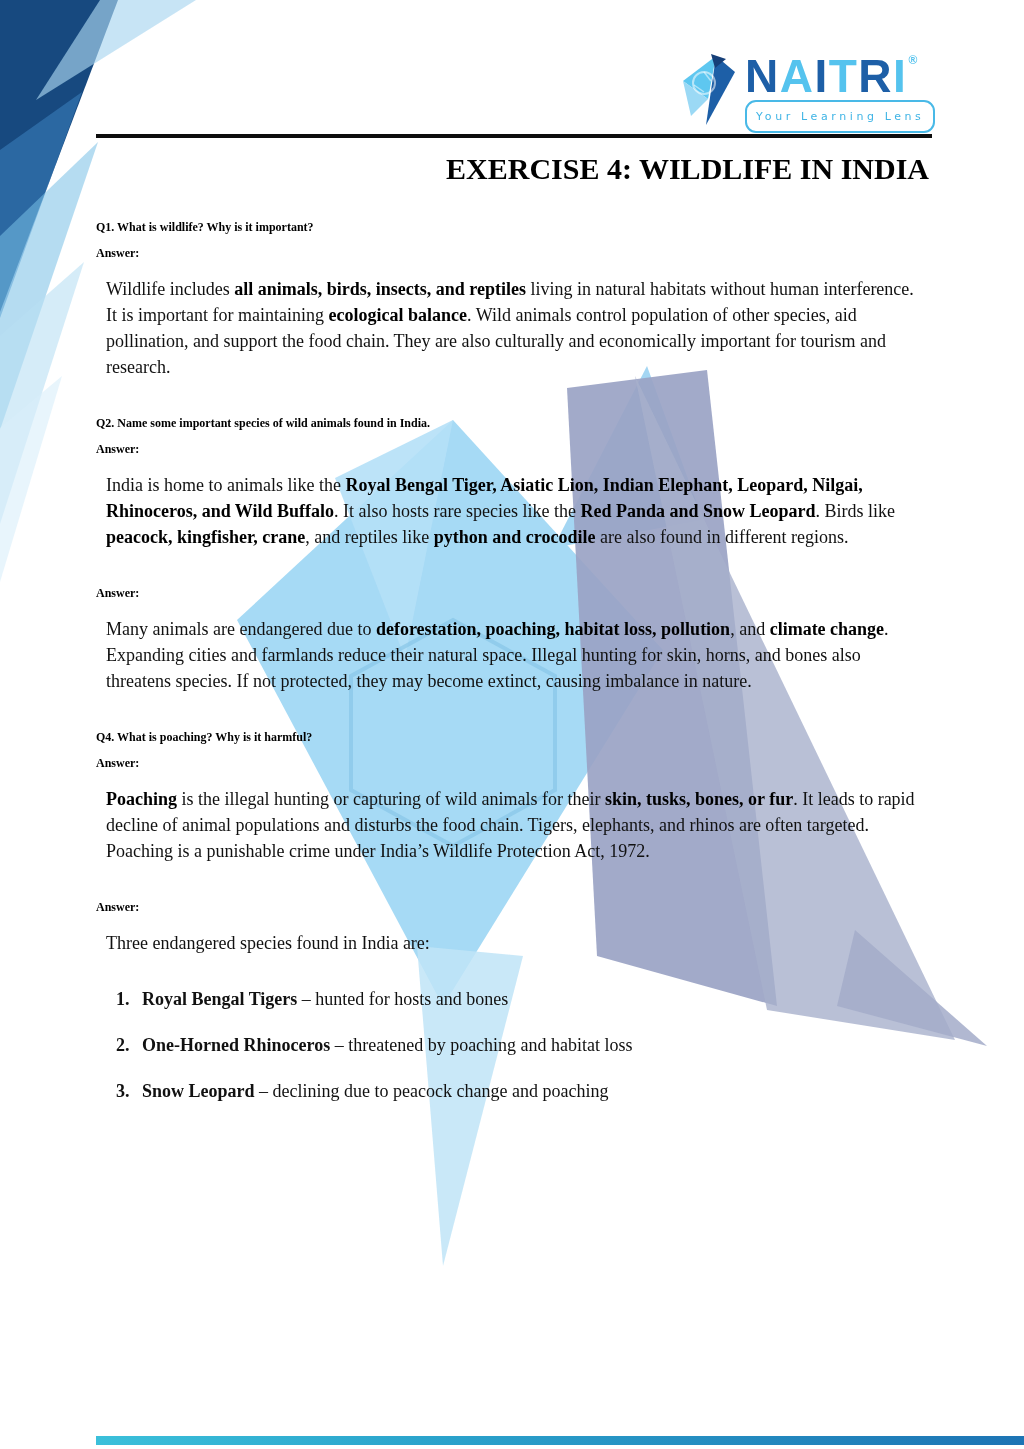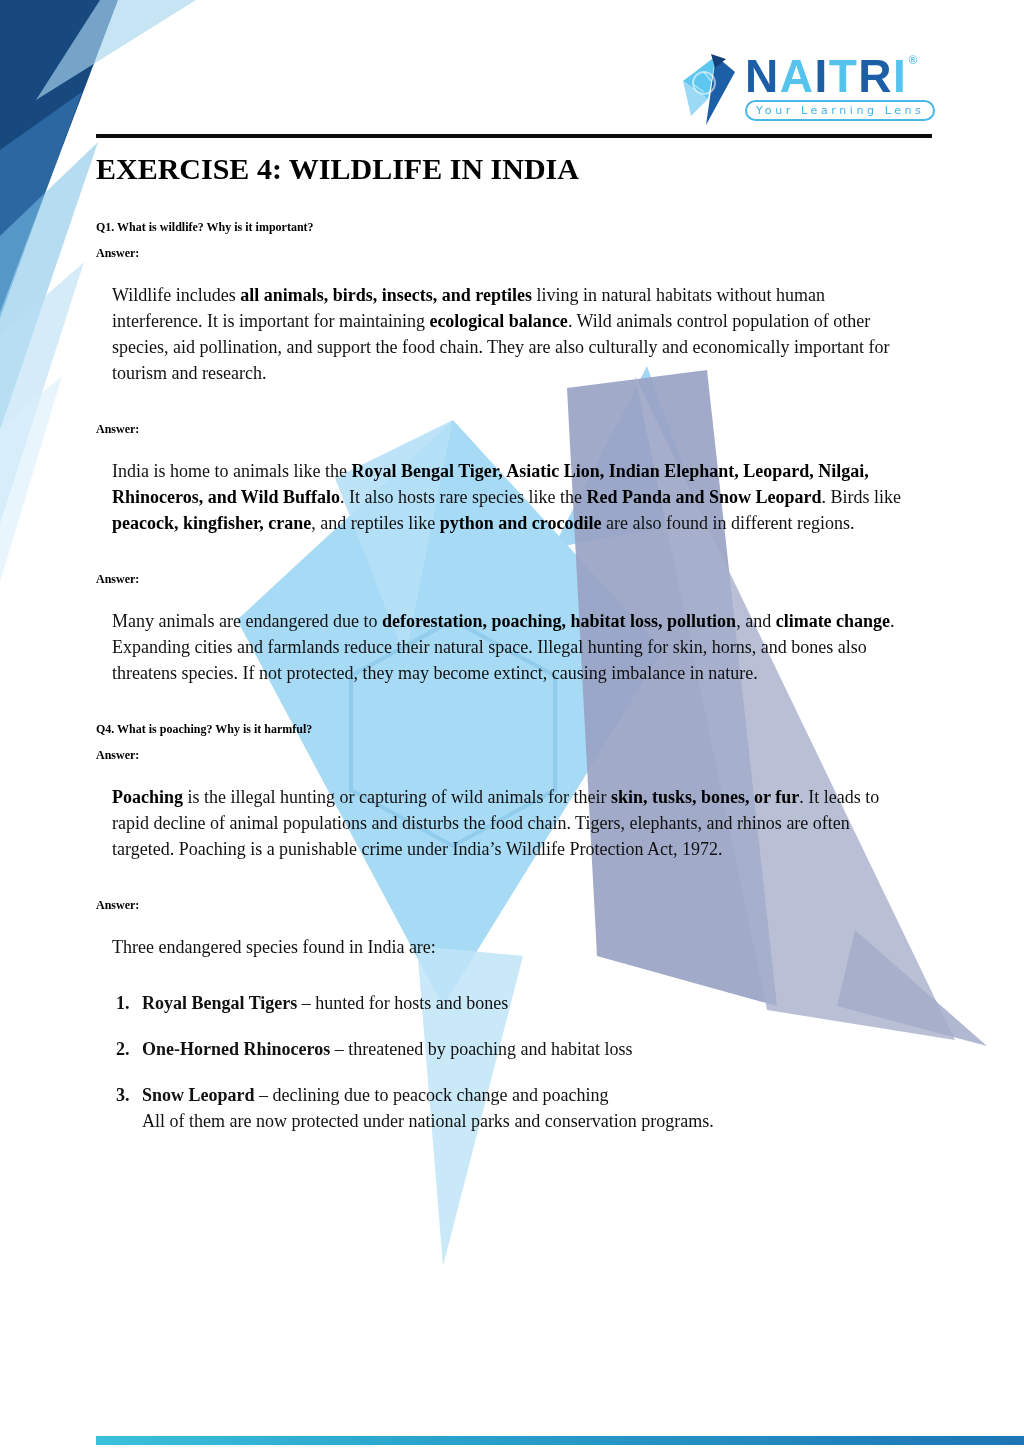--- a/index.html
+++ b/index.html
@@ -10,33 +10,33 @@
   }
   
   .corner-deco{position:absolute;left:0;top:0;z-index:0;}
   .logo{position:absolute;left:681px;top:54px;display:flex;align-items:flex-start;gap:6px;z-index:2;}
   .logo-icon{display:block;}
   .logo-text{display:flex;flex-direction:column;align-items:flex-start;}
   .wordmark{display:flex;align-items:flex-start;font-family:"Liberation Sans","DejaVu Sans",sans-serif;
     font-weight:800;font-size:46px;line-height:44px;letter-spacing:1.5px;}
   .lt-navy{color:#1d5fa7;} .lt-cyan{color:#55c3ee;}
   .reg{font-size:12px;line-height:12px;color:#55c3ee;font-weight:700;margin-left:1px;}
-  .tagline{margin-top:2px;border:2px solid #49b9e7;border-radius:11px;padding:2px 9px;
+  .tagline{margin-top:2px;border:2px solid #49b9e7;border-radius:11px;padding:8px 9px;
     color:#3fb4e5;font-family:"DejaVu Sans","Liberation Sans",sans-serif;
     font-size:11px;letter-spacing:3.6px;white-space:nowrap;font-weight:500;}
   .header-rule{position:absolute;left:96px;top:134px;width:836px;height:4px;background:#0d0d0d;z-index:2;}
   
   .watermark{position:absolute;left:215px;top:358px;z-index:0;}
   
   .content{position:absolute;left:96px;top:150px;width:833px;z-index:1;}
-  .page-title{font-size:30px;line-height:38px;font-weight:700;margin:0 0 26px 0;color:#000;}
+  .page-title{font-size:30px;line-height:38px;font-weight:700;margin:0 0 26px 0;color:#000;text-align:right;}
   .q-block{margin:0 0 30px 0;}
   .q-heading{font-size:12px;line-height:26px;font-weight:700;margin:0;color:#000;}
   .answer-label{font-size:12px;line-height:26px;font-weight:700;margin:0;color:#000;}
-  .answer-para{font-size:18px;line-height:26px;margin:16px;font-family:Liberation Serif, serif;}
+  .answer-para{font-size:18px;line-height:26px;margin:10px;font-family:Liberation Serif, serif;}
   .answer-para b{color:#000;}
   .endangered-list{margin-top:13px;}
   .list-item{display:flex;margin:0 0 20px 0;font-size:18px;line-height:26px;}
   .list-num{width:46px;padding-left:20px;box-sizing:border-box;font-weight:700;flex:0 0 46px;}
   .list-body{flex:1;}
   .list-note{margin:0;}
   
   .footer-bar{position:absolute;left:96px;top:1436px;width:928px;height:9px;
     background:linear-gradient(90deg,#3bc0da 0%,#2ba4cc 35%,#1d74b4 100%);z-index:2;}
 </style>
@@ -102,20 +102,21 @@
 
     <h1 class="page-title">EXERCISE 4: WILDLIFE IN INDIA</h1>
 
     <div class="q-block">
       <p class="q-heading">Q1. What is wildlife? Why is it important?</p>
       <p class="answer-label">Answer:</p>
       <p class="answer-para"><span>Wildlife includes </span><b>all animals, birds, insects, and reptiles</b><span> living in natural habitats without human interference. It is important for maintaining </span><b>ecological balance</b><span>. Wild animals control population of other species, aid pollination, and support the food chain. They are also culturally and economically important for tourism and research.</span></p>
     </div>
 
     <div class="q-block">
+      <p class="q-heading">Q2. Name some important species of wild animals found in India.</p>
       <p class="answer-label">Answer:</p>
       <p class="answer-para"><span>India is home to animals like the </span><b>Royal Bengal Tiger, Asiatic Lion, Indian Elephant, Leopard, Nilgai, Rhinoceros, and Wild Buffalo</b><span>. It also hosts rare species like the </span><b>Red Panda and Snow Leopard</b><span>. Birds like </span><b>peacock, kingfisher, crane</b><span>, and reptiles like </span><b>python and crocodile</b><span> are also found in different regions.</span></p>
     </div>
 
     <div class="q-block">
       <p class="answer-label">Answer:</p>
       <p class="answer-para"><span>Many animals are endangered due to </span><b>deforestation, poaching, habitat loss, pollution</b><span>, and </span><b>climate change</b><span>. Expanding cities and farmlands reduce their natural space. Illegal hunting for skin, horns, and bones also threatens species. If not protected, they may become extinct, causing imbalance in nature.</span></p>
     </div>
 
     <div class="q-block">
@@ -134,21 +135,20 @@
         <span class="list-num">1.</span>
         <span class="list-body"><b>Royal Bengal Tigers</b><span> – hunted for hosts and bones</span></span>
       </div>
       <div class="list-item">
         <span class="list-num">2.</span>
         <span class="list-body"><b>One-Horned Rhinoceros</b><span> – threatened by poaching and habitat loss</span></span>
       </div>
       <div class="list-item">
         <span class="list-num">3.</span>
         <span class="list-body"><b>Snow Leopard</b><span> – declining due to peacock change and poaching</span>
-          <p class="list-note">All of them are now protected under national parks and conservation programs.</p>
         </span>
       </div>
     </div>
 
   </div>
 
   <div class="footer-bar"></div>
 
 </div>
 

